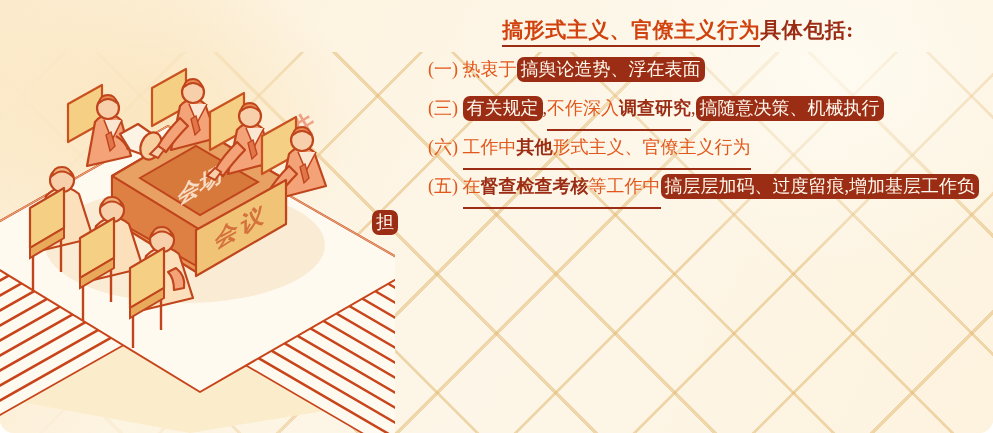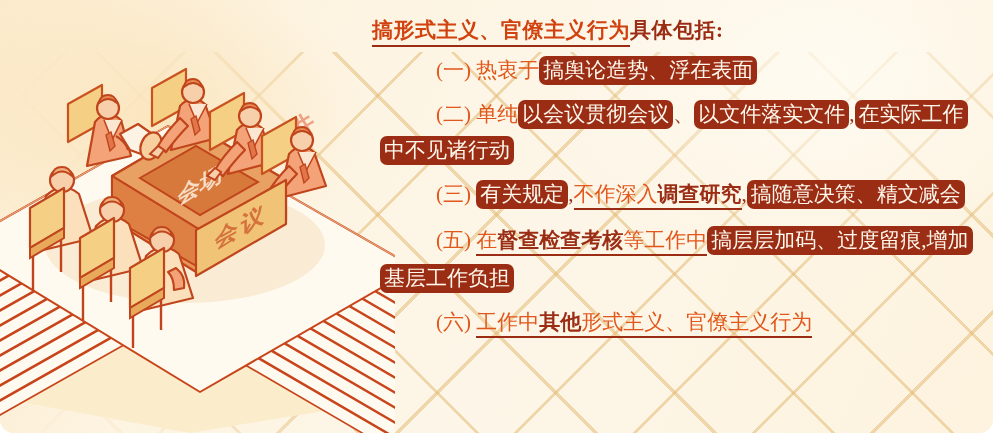--- a/index.html
+++ b/index.html
@@ -42,52 +42,52 @@
   }
 
   
   .illo{position:absolute;left:0;top:0;width:395px;height:433px;}
 
   
   .textcol{
     position:absolute;left:372px;top:16px;width:612px;
   }
   .title{
+    text-align:center;
     font-size:21px;font-weight:bold;
     color:#d1420f;
     letter-spacing:.5px;
     white-space:nowrap;
     margin:0 0 7px 0;
   }
   .title .u{
     border-bottom:2.5px solid #9b2d14;
     padding-bottom:3px;
   }
   .title .dark{color:#9b2d14;}
 
   .para{
-    font-size:21px;
+    font-size:18px;
     line-height:36px;
     color:#e2571b;
-    margin:8px;
+    margin:0;
     padding:0;
     text-indent:0;
     white-space:normal;
     word-break:break-all;
   }
   .para + .para{margin-top:3px;}
   .para.indent{padding-left:56px;text-indent:-0px;}
 
   .num{color:#e2571b;letter-spacing:0px;}
   .plain{color:#e2571b;}
   .ul{
     color:#e2571b;
     border-bottom:2.2px solid #9b2d14;
-    padding-bottom:1px;
-    font-family:Liberation Mono, monospace;
+    padding-bottom:11px;
   }
   .ul b{color:#9b2d14;font-weight:bold;}
   .hl{
     background:#9b2d14;
     color:#fff8ec;
     border-radius:7px;
     padding:2px 4px 3px 4px;
     box-decoration-break:clone;
     -webkit-box-decoration-break:clone;
     font-weight:normal;
@@ -281,23 +281,22 @@
 
     </g>
   </svg>
 
   <div class="textcol">
 
     <h1 class="title"><span class="u">搞形式主义、官僚主义行为</span><span class="dark">具体包括:</span></h1>
 
     <p class="para indent"><span class="num">(一)</span>&nbsp;<span class="plain">热衷于</span><span class="hl">搞舆论造势、浮在表面</span></p>
 
-    <p class="para"><span style="padding-left:56px"></span><span class="num">(二)</span>&nbsp;<span class="plain">单纯</span><span class="hl">以会议贯彻会议</span><span class="sep">、</span><span class="hl">以文件落实文件</span><span class="sep">,</span><span class="hl">在实际工作中不见诸行动</span></p>
-
-    <p class="para"><span style="padding-left:56px"></span><span class="num">(三)</span>&nbsp;<span class="hl">有关规定</span><span class="sep">,</span><span class="ul"><span>不作深入</span><b>调查研究</b></span><span class="sep">,</span><span class="hl">搞随意决策、精文减会</span></p>
-
+
+    <p class="para"><span style="padding-left:56px"></span><span class="num">(三)</span>&nbsp;<span class="hl">有关规定</span><span class="sep">,</span><span class="ul"><span>不作深入</span><b>调查研究</b></span><span class="sep">,</span><span class="hl">搞随意决策、机械执行</span></p>
+
+
+    <p class="para indent"><span class="num">(六)</span>&nbsp;<span class="ul"><span>工作中</span><b>其他</b><span>形式主义、官僚主义行为</span></span></p>
 
     <p class="para"><span style="padding-left:56px"></span><span class="num">(五)</span>&nbsp;<span class="ul"><span>在</span><b>督查检查考核</b><span>等工作中</span></span><span class="hl">搞层层加码、过度留痕,增加基层工作负担</span></p>
-
-    <p class="para indent"><span class="num">(六)</span>&nbsp;<span class="ul"><span>工作中</span><b>其他</b><span>形式主义、官僚主义行为</span></span></p>
 
   </div>
 </div>
 
 </body></html>

